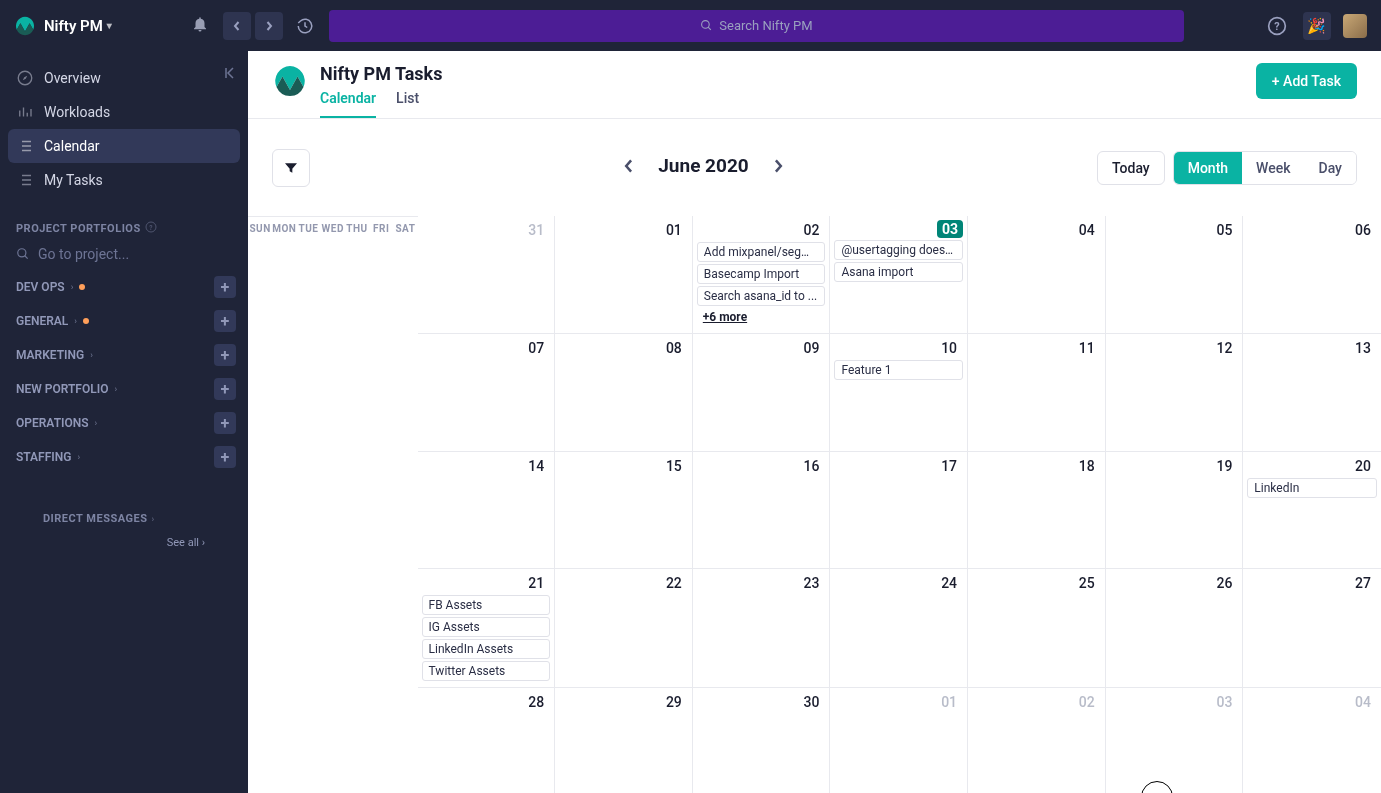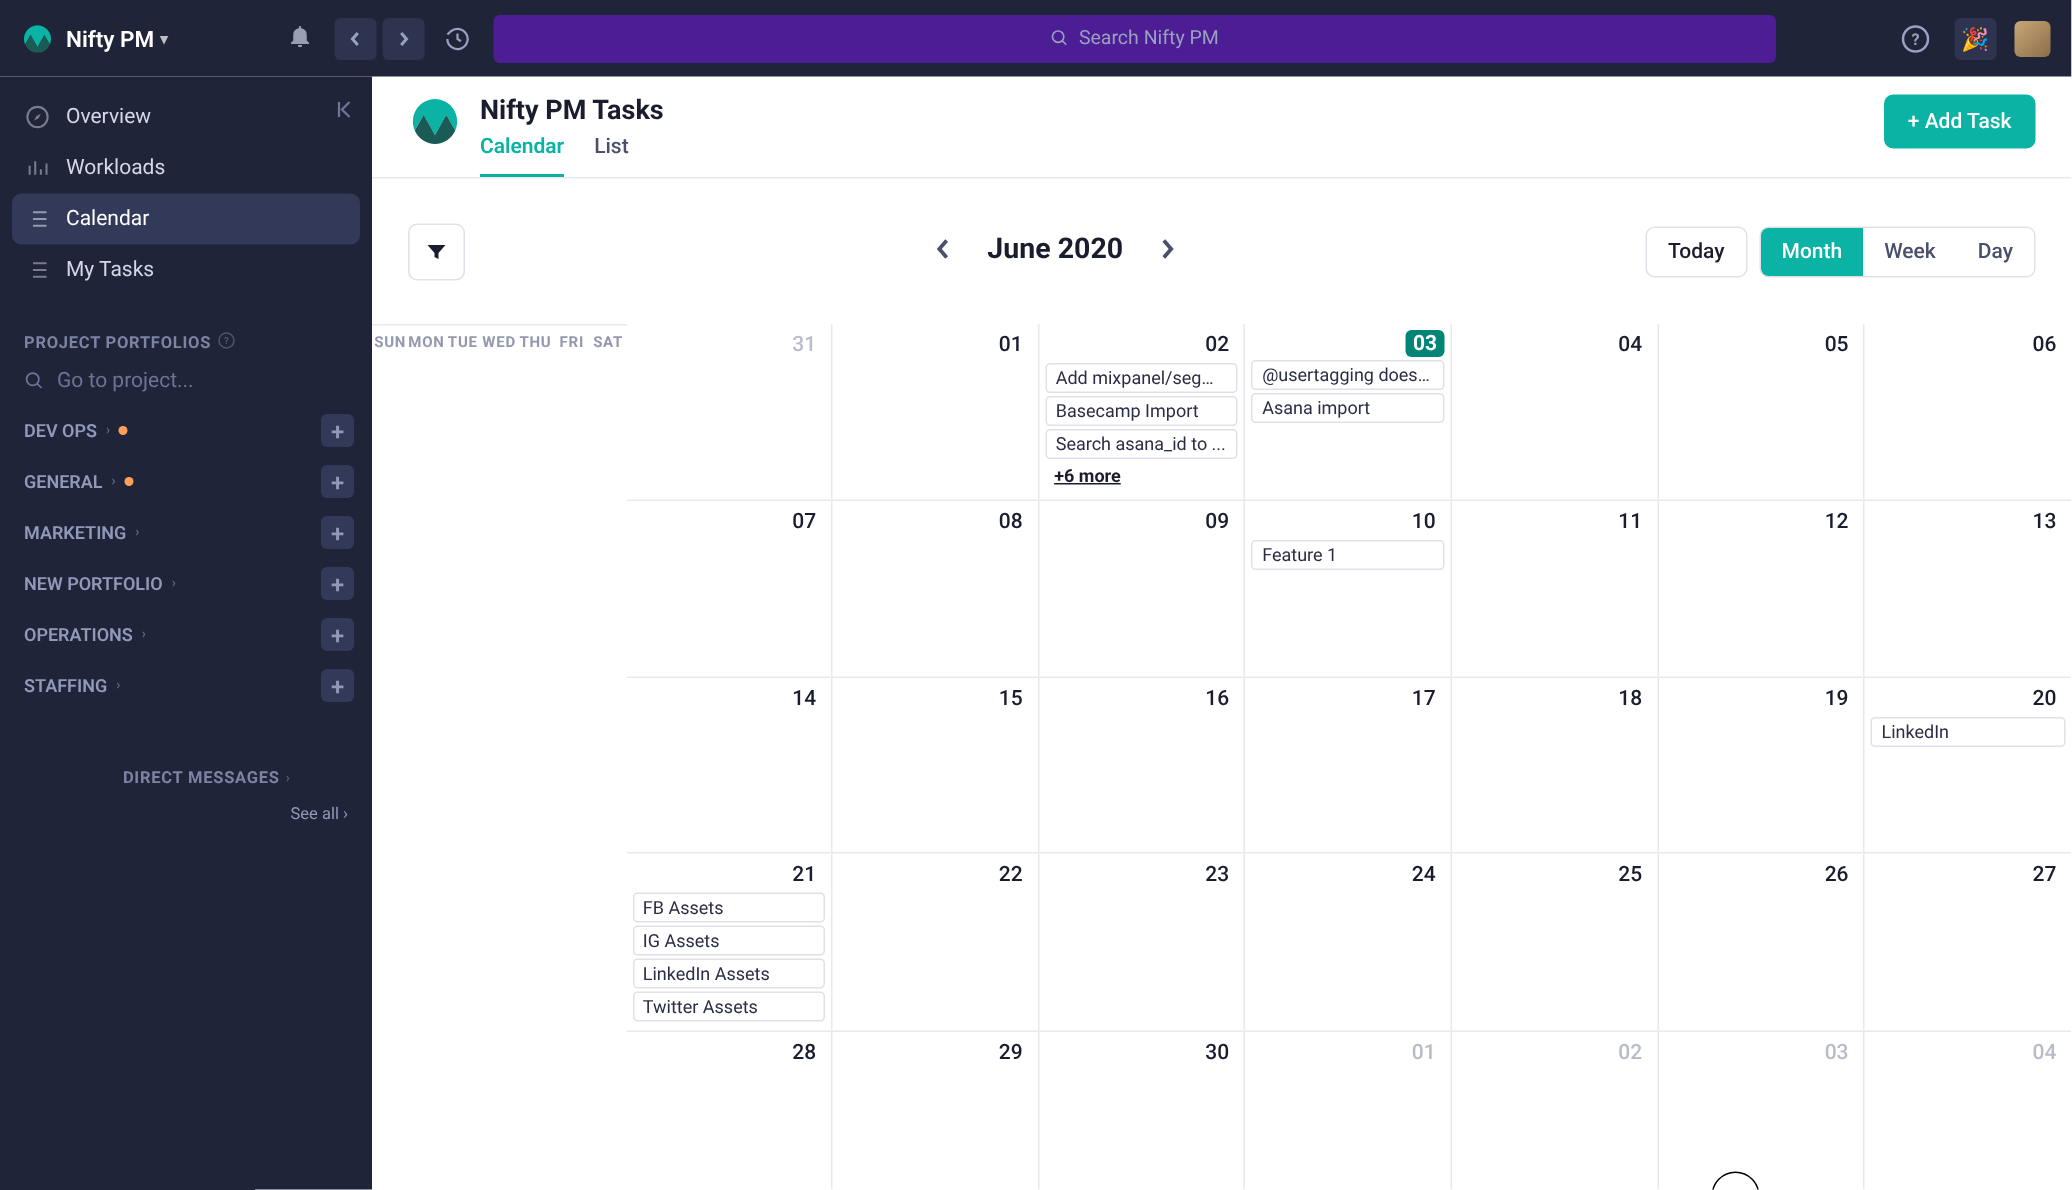--- a/index.html
+++ b/index.html
@@ -29,21 +29,21 @@
 .nav-item.active { background: #323959; color: #fff; border-radius: 6px; margin: 0 8px; padding: 8px 8px; }
 .nav-item svg, .nav-item .ico { width: 18px; height: 18px; margin-right: 10px; opacity: .7; flex-shrink: 0; }
 .section-label { padding: 14px 16px 6px; font-size: 11px; font-weight: 700; letter-spacing: .5px; color: #7d84a3; display: flex; align-items: center; }
 .section-label .q { margin-left: 4px; opacity: .5; }
 .project-search { padding: 4px 16px 8px; display: flex; align-items: center; color: #6d7494; font-size: 14px; cursor: text; }
 .project-search svg { margin-right: 8px; }
 .portfolio { padding: 10px 16px; display: flex; align-items: center; font-size: 12px; font-weight: 600; color: #9198b8; cursor: pointer; position: relative; }
 .portfolio .chev { margin-left: 6px; font-size: 9px; opacity: .6; }
 .portfolio .dot { width: 6px; height: 6px; border-radius: 50%; background: #ff9f5a; margin-left: 6px; }
 .portfolio .plus-btn { position: absolute; right: 12px; width: 22px; height: 22px; background: #323959; border-radius: 4px; display: flex; align-items: center; justify-content: center; font-size: 16px; color: #9198b8; }
-.dm-section { padding: 14px 16px 6px; display: flex; align-items: center; justify-content: flex-end; }
+.dm-section { padding: 14px 16px 6px; display: flex; align-items: center; justify-content: center; gap: 12px; }
 .dm-label { font-size: 11px; font-weight: 700; letter-spacing: .5px; color: #7d84a3; display: flex; align-items: center; }
 .dm-label .chev { margin-left: 4px; font-size: 9px; opacity: .6; }
 .seeall { font-size: 11px; color: #9198b8; cursor: pointer; margin-top: 48px; }
 
 .main { flex: 1; display: flex; flex-direction: column; overflow: hidden; }
 .page-head { padding: 12px 24px 0; border-bottom: 1px solid #e8e9ee; display: flex; align-items: flex-start; }
 .page-logo { width: 36px; height: 36px; margin-right: 12px; }
 .page-titles { flex: 1; }
 .page-title { font-size: 18px; font-weight: 700; color: #1a1d2e; margin-bottom: 6px; }
 .tabs { display: flex; gap: 20px; }

